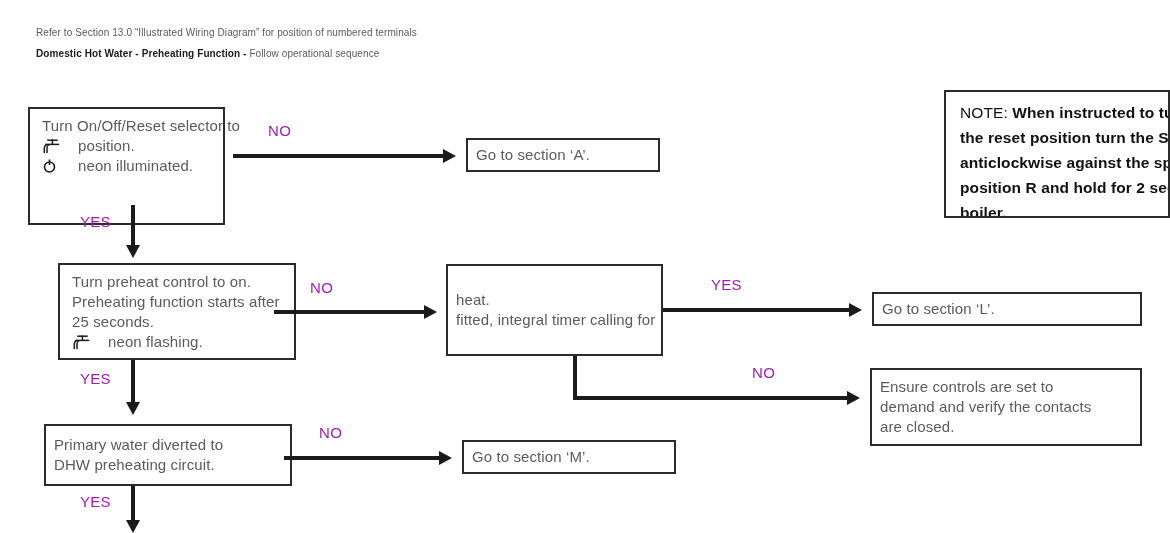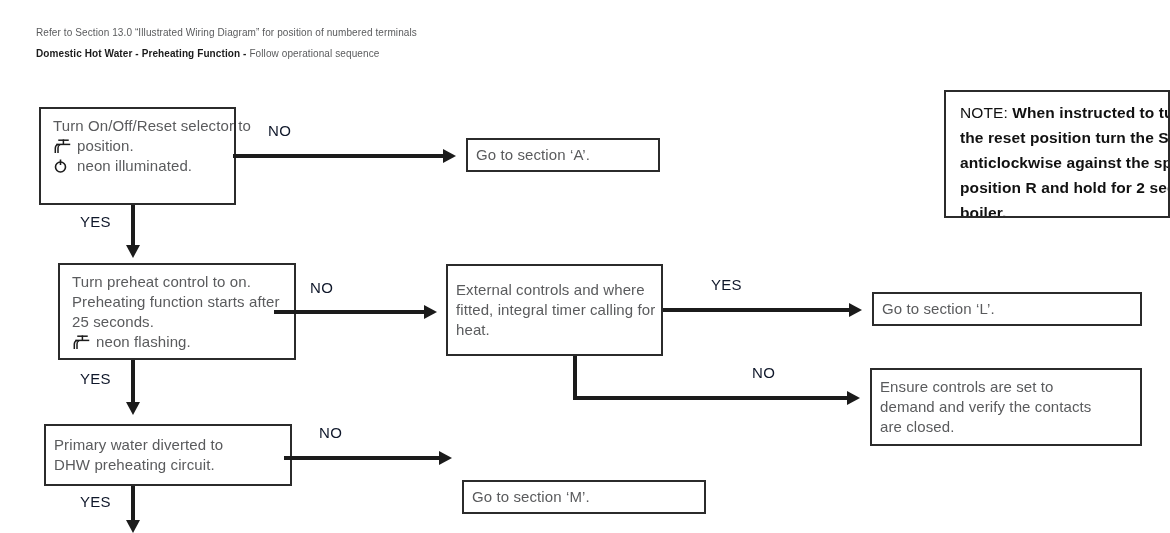--- a/index.html
+++ b/index.html
@@ -64,21 +64,21 @@
     text-align: left;
     padding: 0 8px;
     box-sizing: border-box;
   }
   .line { display: block; white-space: nowrap; }
 
   
   .icon-line {
     display: flex;
     align-items: center;
-    gap: 4px;
+    gap: 16px;
     height: 20px;
   }
   .icon-line .txt { color: #5a5b5d; }
 
   
   .ico {
     display: inline-block;
     width: 20px;
     height: 18px;
     flex: 0 0 20px;
@@ -127,38 +127,38 @@
     position: absolute;
     width: 0; height: 0;
     border-top: 13px solid #1b1b1b;
     border-left: 7.5px solid transparent;
     border-right: 7.5px solid transparent;
   }
 
   .edge-label {
     position: absolute;
     font-size: 15px;
-    color: #0f172a;
+    color: #a21caf;
     letter-spacing: 0.3px;
     white-space: nowrap;
   }
 </style>
 </head>
 <body>
 
 <div id="page">
 
   <div class="header">
     <div class="header-line">Refer to Section 13.0 “Illustrated Wiring Diagram” for position of numbered terminals</div>
     <div class="header-line strong-lead">
       <b>Domestic Hot Water - Preheating Function -</b><span> Follow operational sequence</span>
     </div>
   </div>
 
-  <div class="box" style="left:39px; top:107px; width:197px; height:98px;">
+  <div class="box" style="left:28px; top:107px; width:197px; height:118px;">
     <div class="pad">
       <span class="line">Turn On/Off/Reset selector to</span>
       <span class="icon-line">
         <span class="ico">
           <svg width="20" height="18" viewBox="0 0 20 18">
             <g stroke="#1b1b1b" stroke-width="1.5" fill="none" stroke-linecap="square">
               <line x1="6" y1="3.2" x2="15" y2="3.2"></line>
               <line x1="10.4" y1="3.2" x2="10.4" y2="7"></line>
               <line x1="4" y1="7.4" x2="16.5" y2="7.4"></line>
               <path d="M4.2 7.8 C2.6 8.4 2.3 10.2 2.3 11.2 L2.3 15.2"></path>
@@ -215,23 +215,22 @@
       </span>
     </div>
   </div>
 
   <div class="conn h-line" style="left:274px; top:310px; width:150px;"></div>
   <div class="arrow-right" style="left:424px; top:305px;"></div>
   <div class="edge-label" style="left:310px; top:279px;">NO</div>
 
   <div class="box center" style="left:446px; top:264px; width:217px; height:92px;">
     <div class="inner-center">
-      <span class="line">External controls and where</span>
+      <span class="line">heat.</span>
       <span class="line">fitted, integral timer  calling for</span>
-      <span class="line">heat.</span>
     </div>
   </div>
 
   <div class="conn h-line" style="left:663px; top:308px; width:186px;"></div>
   <div class="arrow-right" style="left:849px; top:303px;"></div>
   <div class="edge-label" style="left:711px; top:276px;">YES</div>
 
   <div class="box center" style="left:872px; top:292px; width:270px; height:34px;">
     <div class="inner-center">Go to section ‘L’.</div>
   </div>
@@ -257,21 +256,21 @@
     <div class="inner-center">
       <span class="line">Primary water diverted to</span>
       <span class="line">DHW preheating circuit.</span>
     </div>
   </div>
 
   <div class="conn h-line" style="left:284px; top:456px; width:155px;"></div>
   <div class="arrow-right" style="left:439px; top:451px;"></div>
   <div class="edge-label" style="left:319px; top:424px;">NO</div>
 
-  <div class="box center" style="left:462px; top:440px; width:244px; height:34px;margin-top:40px;">
+  <div class="box center" style="left:462px; top:440px; width:214px; height:34px;">
     <div class="inner-center">Go to section ‘M’.</div>
   </div>
 
   <div class="conn v-line" style="left:131px; top:486px; width:4px; height:38px;"></div>
   <div class="arrow-down" style="left:125.5px; top:520px;"></div>
   <div class="edge-label" style="left:80px; top:493px;">YES</div>
 
   <div class="note-box" style="left:944px; top:90px; width:226px; height:128px;">
     <div class="note-pad">
       <div class="note-line">

